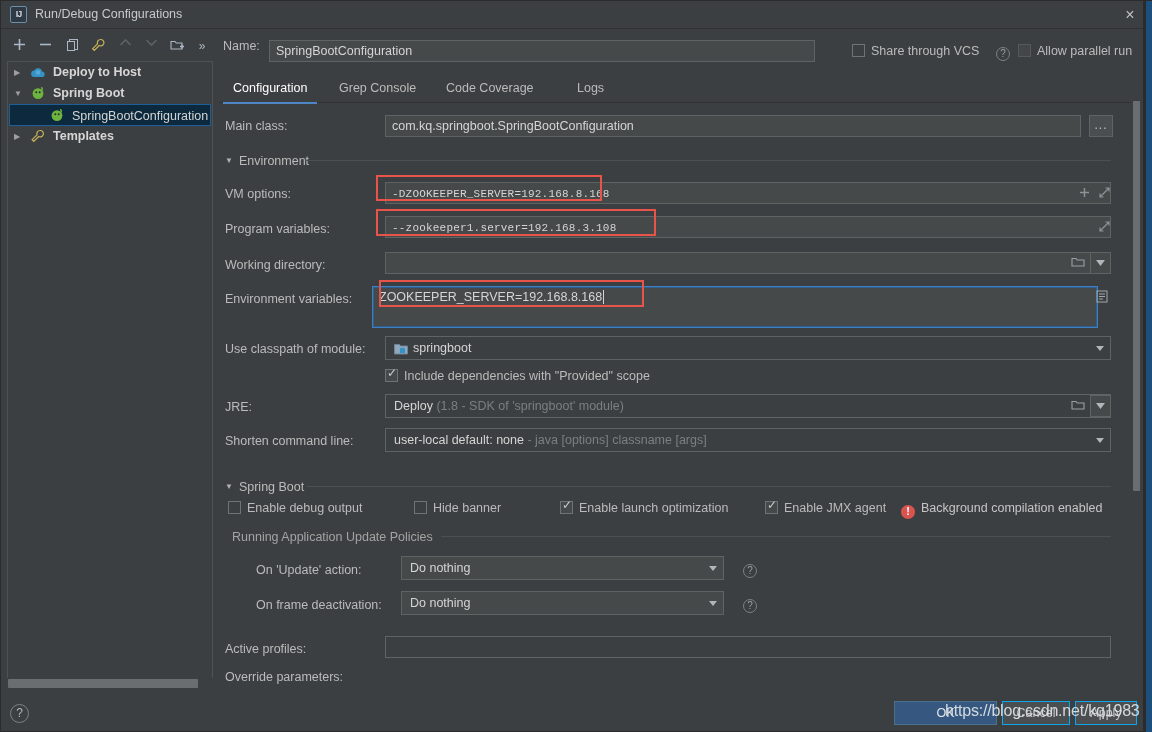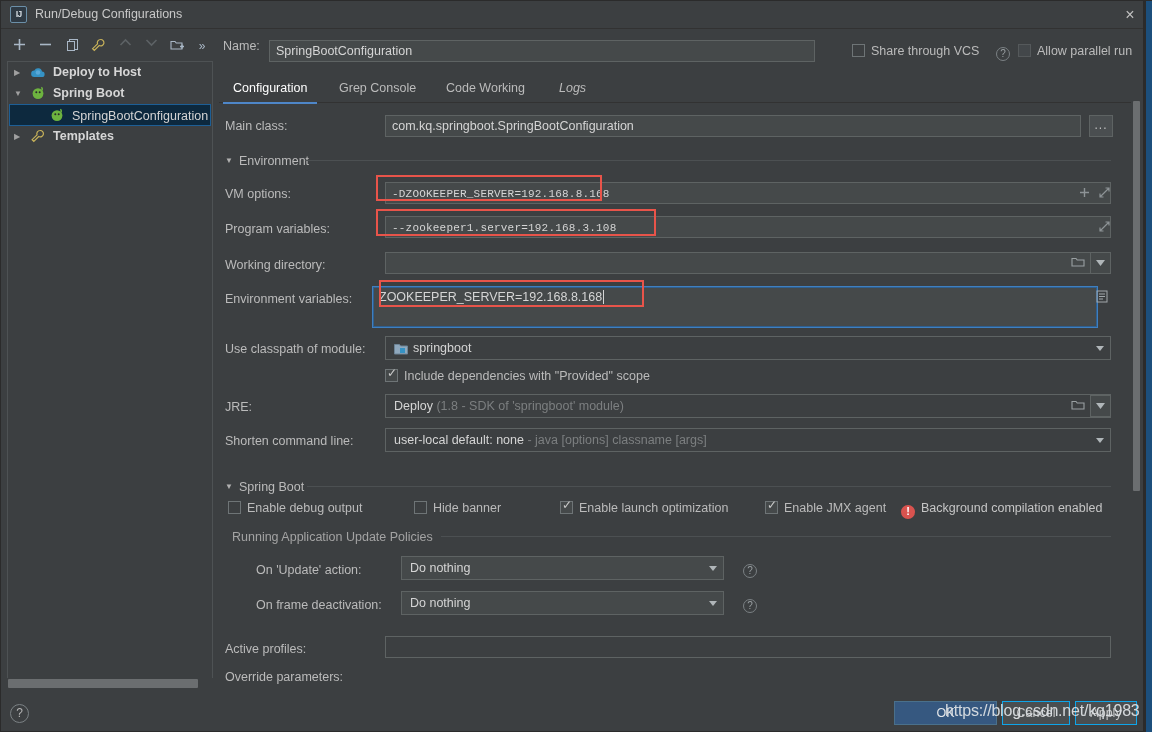--- a/index.html
+++ b/index.html
@@ -227,22 +227,22 @@
   <div class="cbrow" style="left:989px;">
     <span class="qmark">?</span>
   </div>
   <div class="cbrow" style="left:1017px;">
     <span class="cb disabled"></span><span>Allow parallel run</span>
   </div>
 
   <div class="tabs">
     <div class="tab active" style="left:4px;">Configuration</div>
     <div class="tab" style="left:110px;">Grep Console</div>
-    <div class="tab" style="left:217px;">Code Working</div>
-    <div class="tab" style="left:330px;font-style:italic;">Logs</div>
+    <div class="tab" style="left:217px;">Code Coverage</div>
+    <div class="tab" style="left:348px;">Logs</div>
   </div>
 
   <div class="content">
 
     <div class="flabel" style="left:6px; top:16px;">Main class:</div>
     <div class="field" style="left:166px; top:12px; width:696px;">com.kq.springboot.SpringBootConfiguration</div>
     <div class="ellipsisbtn" style="left:870px; top:12px;">...</div>
 
     <div class="sectitle" style="left:6px; top:51px;">
       <span class="tri">▼</span><span>Environment</span>

